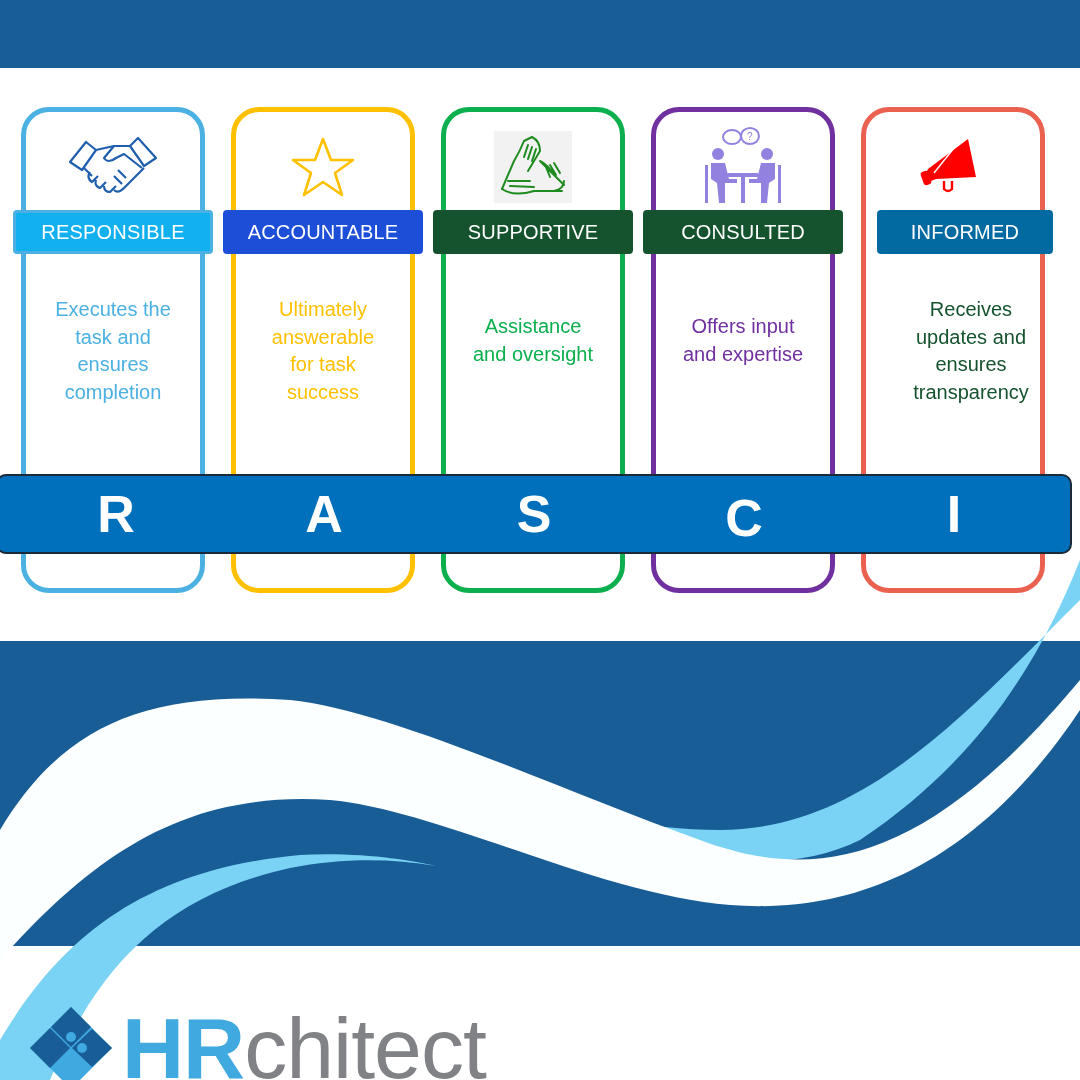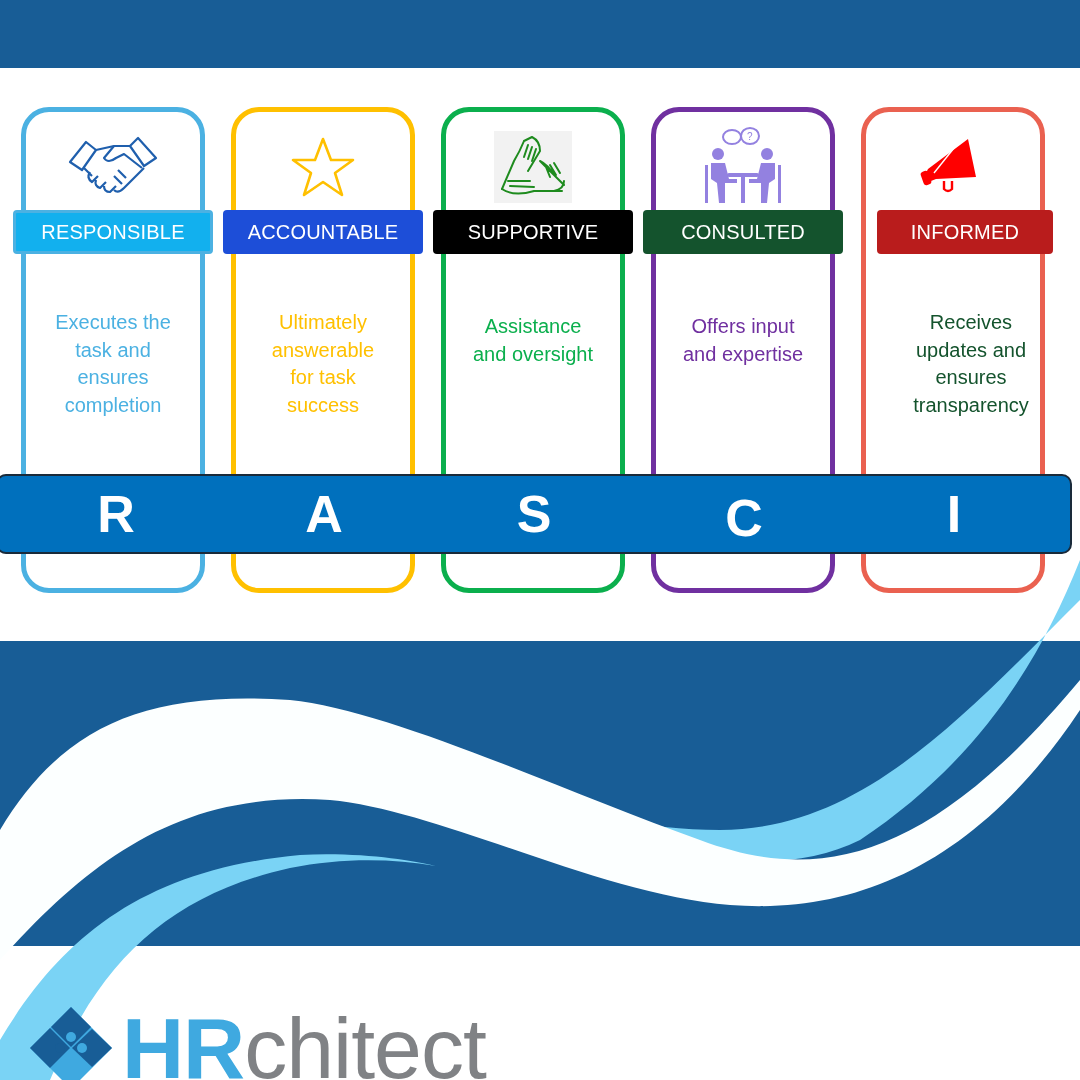--- a/index.html
+++ b/index.html
@@ -3,21 +3,21 @@
 <meta charset="utf-8">
 <style>
   html, body { margin:0; padding:0; }
   body { width:1080px; height:1080px; position:relative; overflow:hidden; background:#ffffff; font-family:"Liberation Sans", sans-serif; }
   .top-band { position:absolute; left:0; top:0; width:1080px; height:68px; background:#185D96; }
   .bottom-band { position:absolute; left:0; top:641px; width:1080px; height:305px; background:#185D96; }
   .waves { position:absolute; left:0; top:0; width:1080px; height:1080px; pointer-events:none; }
   .card { position:absolute; top:107px; width:174px; height:476px; border:5px solid; border-radius:28px; background:#fff; box-sizing:content-box; }
   .card .icon { position:absolute; left:50%; top:12px; width:90px; height:86px; transform:translateX(-50%); display:flex; align-items:center; justify-content:center; }
   .card .label { position:absolute; top:98px; left:-13px; right:-13px; height:44px; border-radius:4px; color:#fff; font-size:20px; display:flex; align-items:center; justify-content:center; letter-spacing:0.2px; }
-  .card .desc { position:absolute; top:197px; left:0; right:0; text-align:center; font-size:20px; line-height:27.5px; padding:0 8px; }
+  .card .desc { position:absolute; top:184px; left:0; right:0; text-align:center; font-size:20px; line-height:27.5px; padding:0 8px; }
   .card .desc.two { top:201px; }
   .rasci-bar { position:absolute; left:-4px; top:474px; width:1076px; height:80px; background:#0070BD; border:2px solid #1a2a3a; border-radius:10px; box-sizing:border-box; }
   .rasci-letter { position:absolute; top:0; height:76px; display:flex; align-items:center; justify-content:center; color:#fff; font-size:52px; font-weight:bold; width:60px; margin-left:-30px; }
   .logo { position:absolute; left:28px; top:1003px; height:90px; display:flex; align-items:center; }
   .logo-mark { width:86px; height:86px; position:relative; }
   .logo-text { font-size:86px; line-height:86px; margin-left:8px; letter-spacing:-1px; }
   .logo-hr { color:#3FA9E0; font-weight:bold; }
   .logo-rest { color:#808285; }
 </style>
 </head>
@@ -75,21 +75,21 @@
     <svg width="78" height="72" viewBox="0 0 78 72">
       <rect x="0" y="0" width="78" height="72" fill="#F2F2F2"></rect>
       <g fill="none" stroke="#1E8B1E" stroke-width="2" stroke-linecap="round">
         <path d="M38 6 Q46 10 46 20 L34 40 M30 10 Q26 20 20 30 L8 58 M38 6 L30 10"></path>
         <path d="M34 14 L30 26 M38 16 L34 28 M42 18 L38 30"></path>
         <path d="M8 58 Q20 66 40 60 L68 60 M14 50 L36 50 M16 55 L40 56 M60 60 Q70 58 70 50"></path>
         <path d="M46 30 L70 54 M46 30 Q54 34 60 44 M52 36 L56 46 M56 34 L62 44 M60 32 L66 42"></path>
       </g>
     </svg>
   </div>
-  <div class="label" style="background:#000000;">SUPPORTIVE</div>
+  <div class="label" style="background:#14532d;">SUPPORTIVE</div>
   <div class="desc two" style="color:#0BAF4D;">
     <div>Assistance</div>
       <div>and oversight</div>
   </div>
 </div>
 
 <div class="card" style="left:651px;border-color:#7030A0;">
   <div class="icon">
     <svg width="80" height="80" viewBox="0 0 80 80">
       <g fill="#9381E0">
@@ -118,21 +118,21 @@
   <div class="icon">
     <svg width="70" height="64" viewBox="0 0 70 64">
       <g fill="#FF0000">
         <polygon points="6,42 10,34 50,4 58,42 18,44 8,48"></polygon>
         <rect x="4" y="36" width="8" height="14" rx="3" transform="rotate(-20 8 43)"></rect>
       </g>
       <path d="M40 8 L16 38" stroke="#fff" stroke-width="1.4"></path>
       <path d="M26 46 L26 54 Q30 58 34 54 L34 46" fill="none" stroke="#FF0000" stroke-width="2.4"></path>
     </svg>
   </div>
-  <div class="label" style="background:#b91c1c;margin-left:24px;">INFORMED</div>
+  <div class="label" style="background:#0369a1;margin-left:24px;">INFORMED</div>
   <div class="desc" style="color:#14532d;padding-left:44px;">
     <div>Receives</div>
       <div>updates and</div>
       <div>ensures</div>
       <div>transparency</div>
   </div>
 </div>
 
 <div class="rasci-bar">
   <div class="rasci-letter" style="left:118px;">R</div>

